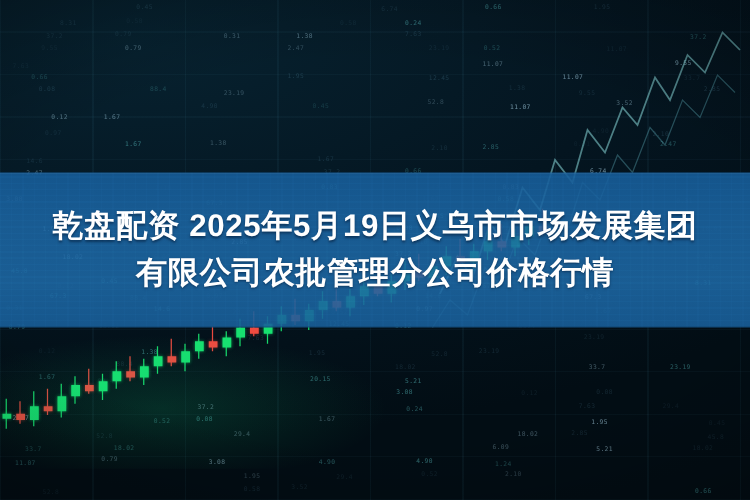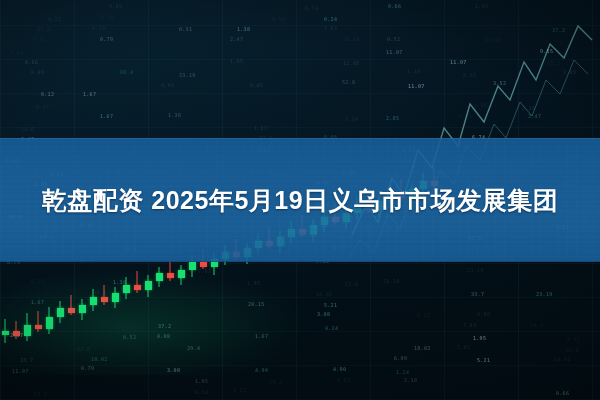--- a/index.html
+++ b/index.html
@@ -455,15 +455,16 @@
         <div class="body" style="bottom: 179px; height: 5px;"></div>
       </div>
     </div>
   <div class="chart-glow"></div>
 
   <div class="bg-vignette"></div>
 
   <div class="banner">
     <div class="banner-texture"></div>
     <div class="title-line">乾盘配资 2025年5月19日义乌市市场发展集团</div>
+    <div class="title-line">有限公司农批管理分公司价格行情</div>
   </div>
 
 </div>
 
 </body></html>

